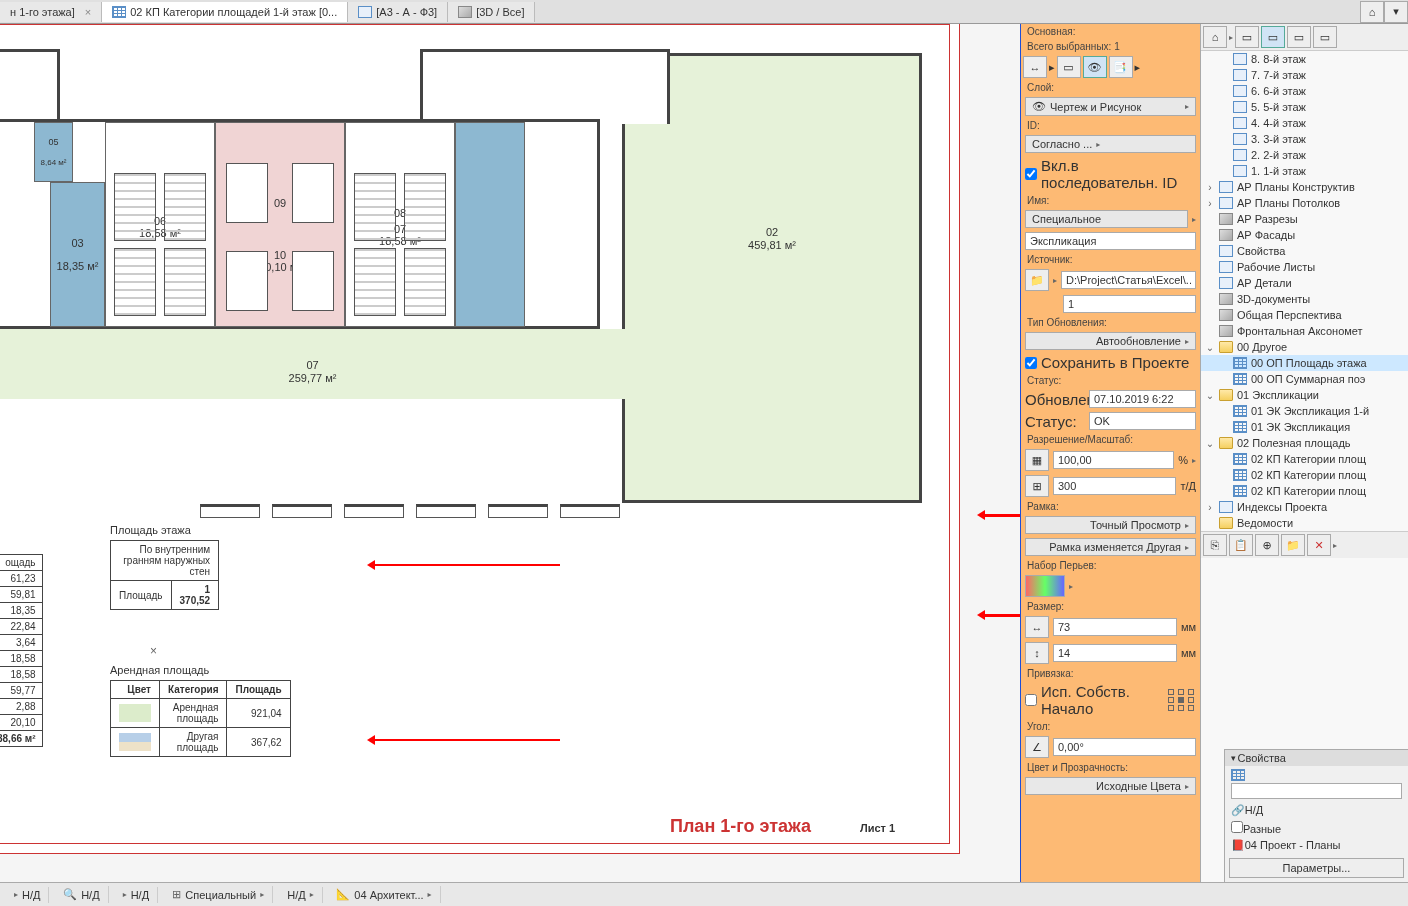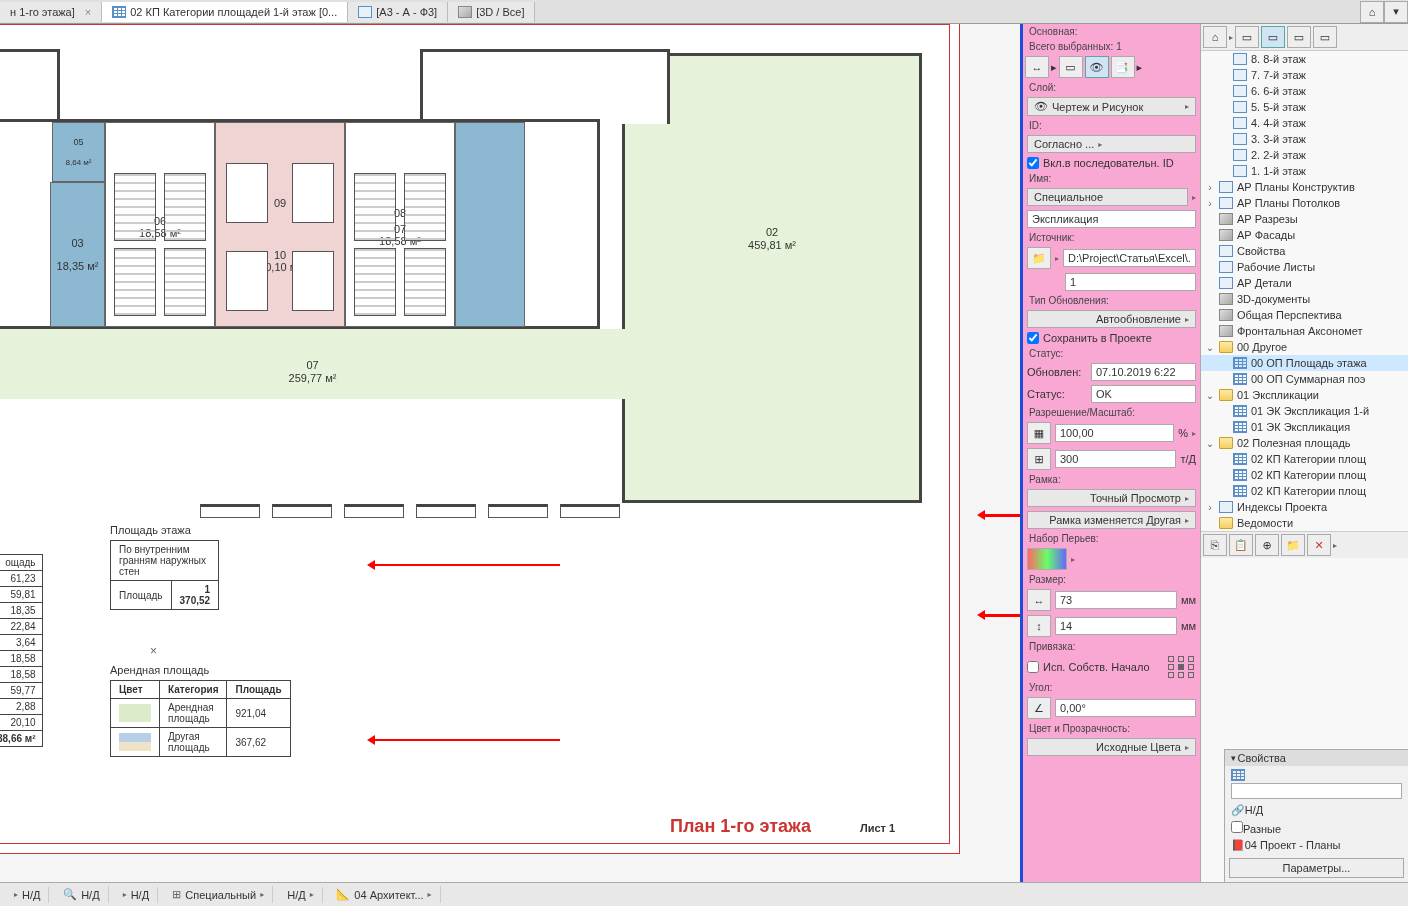--- a/index.html
+++ b/index.html
@@ -20,32 +20,32 @@
 .topsect{position:absolute;left:420px;top:0;width:250px;height:75px;border-right:3px solid #444;border-left:3px solid #444;border-top:3px solid #444;background:#fff}
 .lefttower{position:absolute;left:0;top:0;width:60px;height:75px;border-right:3px solid #444;border-top:3px solid #444;background:#fff}
 .room-blue{background:#8db8d1}
 .room-pink{background:#f0d4d4}
 .room-white{background:#fff}
 .room{position:absolute;border:1px solid #666;display:flex;flex-direction:column;align-items:center;justify-content:center;font-size:10px;text-align:center}
 .rlabel{font-size:10px;line-height:1.2}
 .floor-title{position:absolute;left:670px;top:792px;color:#c33;font-size:18px;font-weight:bold}
 .sheet-no{position:absolute;left:860px;top:792px;color:#c33;font-size:18px;font-weight:bold}
 .tbl{position:absolute;border-collapse:collapse;background:#fff}
-.tbl td,.tbl th{border:1px solid #444;padding:3px 8px;font-size:10px;text-align:left}
+.tbl td,.tbl th{border:1px solid #444;padding:3px 8px;font-size:10px;text-align:right}
 .tbl-title{font-size:11px;text-align:center;margin-bottom:4px}
 .arrow{position:absolute;height:2px;background:red}
 .arrow:before{content:"";position:absolute;left:-8px;top:-4px;border:5px solid transparent;border-right:8px solid red}
 .sidetbl{position:absolute;left:-10px;top:530px;border-collapse:collapse}
 .sidetbl td{border:1px solid #444;padding:2px 6px;font-size:10px;text-align:right;background:#fff}
-.panel{width:180px;background:#f9a8d4;border-left:3px solid #1d4ed8;overflow-y:auto;font-size:11px}
+.panel{width:180px;background:#fdba74;border-left:1px solid #1d4ed8;overflow-y:auto;font-size:11px}
 .panel .sect{padding:2px 6px;color:#444;font-size:10px}
 .panel .row{display:flex;align-items:center;padding:2px 4px;gap:4px}
 .panel input[type=text]{flex:1;border:1px solid #aaa;padding:2px 4px;background:#fff;font-size:11px;width:60px}
 .panel .btn{background:#e8e8e8;border:1px solid #aaa;padding:2px 6px;display:flex;align-items:center;gap:4px;flex:1}
-.panel label{font-size:11px}
+.panel label{font-size:15px}
 .chk{width:12px;height:12px}
 .iconbtn{width:24px;height:22px;border:1px solid #aaa;background:#eee;display:inline-flex;align-items:center;justify-content:center}
 .iconbtn.active{background:#d0e4f5;border-color:#5a9}
 .toolbar-row{display:flex;gap:2px;padding:2px}
 .nav{width:208px;background:#f8f8f8;border-left:1px solid #aaa;overflow-y:auto}
 .nav-toolbar{display:flex;gap:2px;padding:2px;border-bottom:1px solid #ccc;background:#eee}
 .tree-item{display:flex;align-items:center;gap:4px;padding:2px 4px;cursor:pointer;white-space:nowrap}
 .tree-item.selected{background:#cde8ff}
 .indent1{padding-left:18px}
 .indent2{padding-left:32px}
@@ -101,21 +101,21 @@
           </div>
         <div class="lefttower"></div>
         <div class="topsect"></div>
         <div class="leftwing">
 
           <div class="room room-blue" style="left:50px;top:60px;width:55px;height:145px">
               <span>03</span>
               <br>
               <span>18,35 м²</span>
             </div>
-          <div class="room room-blue" style="left:52px;top:0;width:53px;height:60px">
+          <div class="room room-blue" style="left:34px;top:0;width:39px;height:60px">
               <span style="font-size:9px">05</span>
               <br>
               <span style="font-size:8px">8,64 м²</span>
             </div>
           <div class="room room-white" style="left:105px;top:0;width:110px;height:205px;border:1px solid #666">
               <div style="margin-top:4px"><span>06</span><br><span>18,58 м²</span></div>
             <div style="position:absolute;left:8px;top:50px;width:42px;height:68px;border:1px solid #555;background:repeating-linear-gradient(#ccc 0 2px,transparent 2px 8px)"></div>
             <div style="position:absolute;right:8px;top:50px;width:42px;height:68px;border:1px solid #555;background:repeating-linear-gradient(#ccc 0 2px,transparent 2px 8px)"></div>
             <div style="position:absolute;left:8px;bottom:10px;width:42px;height:68px;border:1px solid #555;background:repeating-linear-gradient(#ccc 0 2px,transparent 2px 8px)"></div>
             <div style="position:absolute;right:8px;bottom:10px;width:42px;height:68px;border:1px solid #555;background:repeating-linear-gradient(#ccc 0 2px,transparent 2px 8px)"></div>

